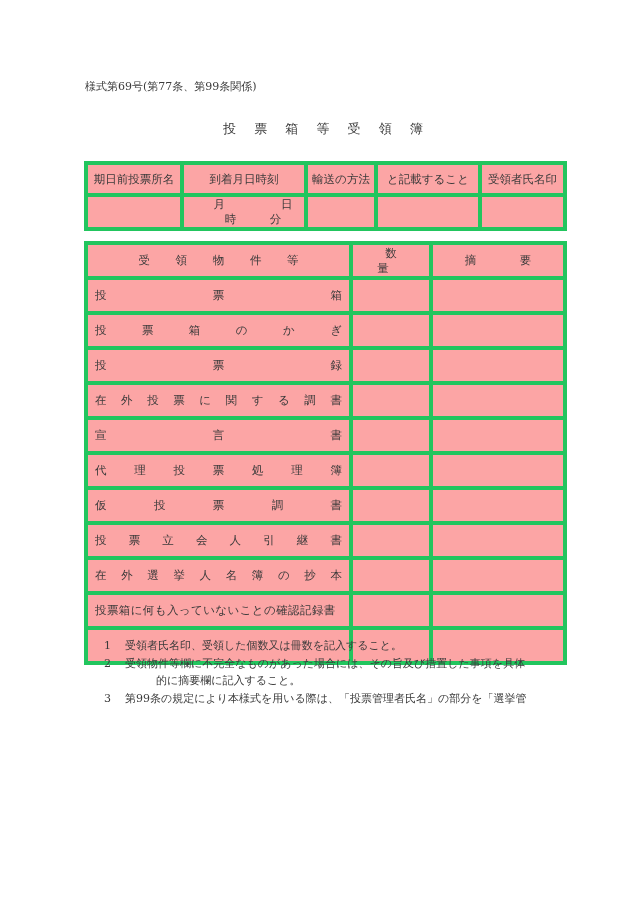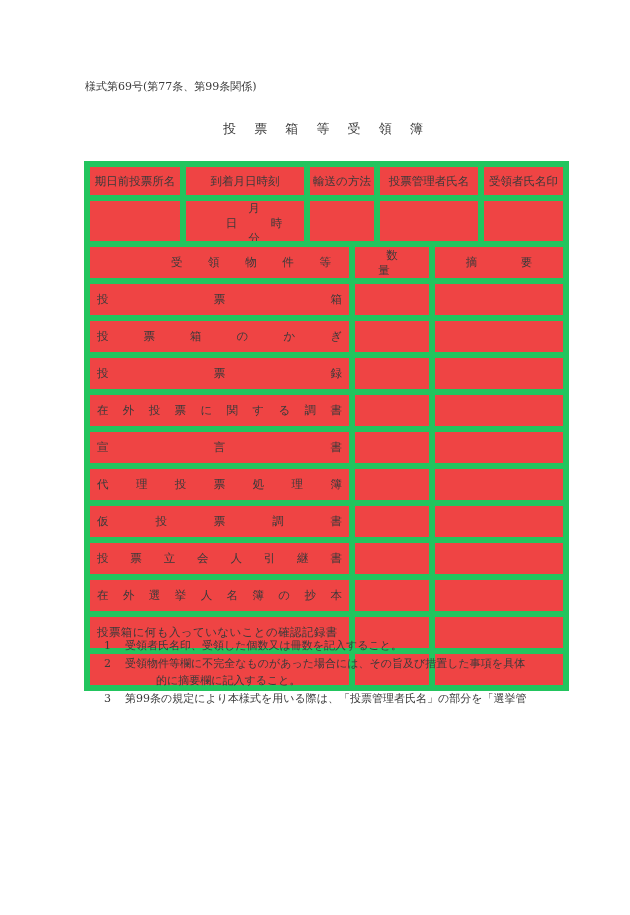--- a/index.html
+++ b/index.html
@@ -50,25 +50,25 @@
   }
 
   
   table.grid {
     position: absolute;
     border-collapse: collapse;
     table-layout: fixed;
     color: #3a3a3a;
   }
   table.grid td {
-    border: 6px solid #22c55e;
+    border: 4px solid #22c55e;
     padding: 0;
     font-size: 11.5px;
     vertical-align: middle;
-    background: #ef4444;
+    background: #fca5a5;
     margin-left: 47px;
   }
 
   
   #table-arrival {
     left: 76px;
     top: 161px;
     width: 479px;
   }
   #table-arrival td {
@@ -100,21 +100,21 @@
   #table-items td.col-item {
     padding: 0 7px;
   }
   #table-items td.col-qty,
   #table-items td.col-note {
     text-align: center;
   }
 
   
   #table-items tr.hdr td.col-item {
-    text-align: right;
+    text-align: center;
   }
   .sp6 { letter-spacing: 11px; padding-left: 11px; }
   .sp-qty { letter-spacing: 16px; padding-left: 16px; }
   .sp-note { letter-spacing: 16px; padding-left: 16px; }
 
   
   .justify {
     display: flex;
     justify-content: space-between;
     width: 100%;
@@ -175,21 +175,21 @@
       <col style="width:124px">
       <col style="width:70px">
       <col style="width:104px">
       <col style="width:85px">
     </colgroup>
     <tbody>
       <tr class="row-headers">
         <td>期日前投票所名</td>
         <td>到着月日時刻</td>
         <td>輸送の方法</td>
-        <td>投票管理者氏名</td>
+        <td>と記載すること</td>
         <td>受領者氏名印</td>
       </tr>
       <tr class="row-values">
         <td></td>
         <td class="time-cell">
           <span class="tline">月　　日　時　分</span>
         </td>
         <td></td>
         <td></td>
         <td></td>

